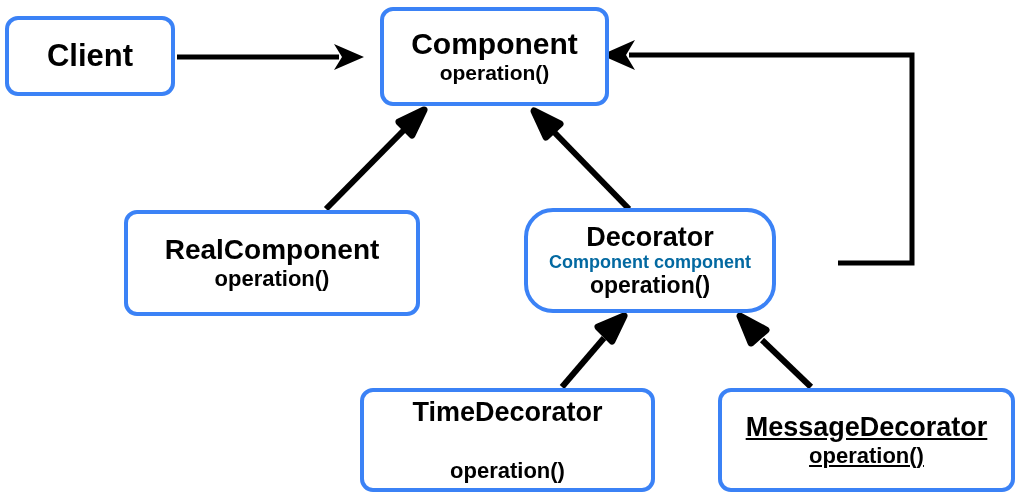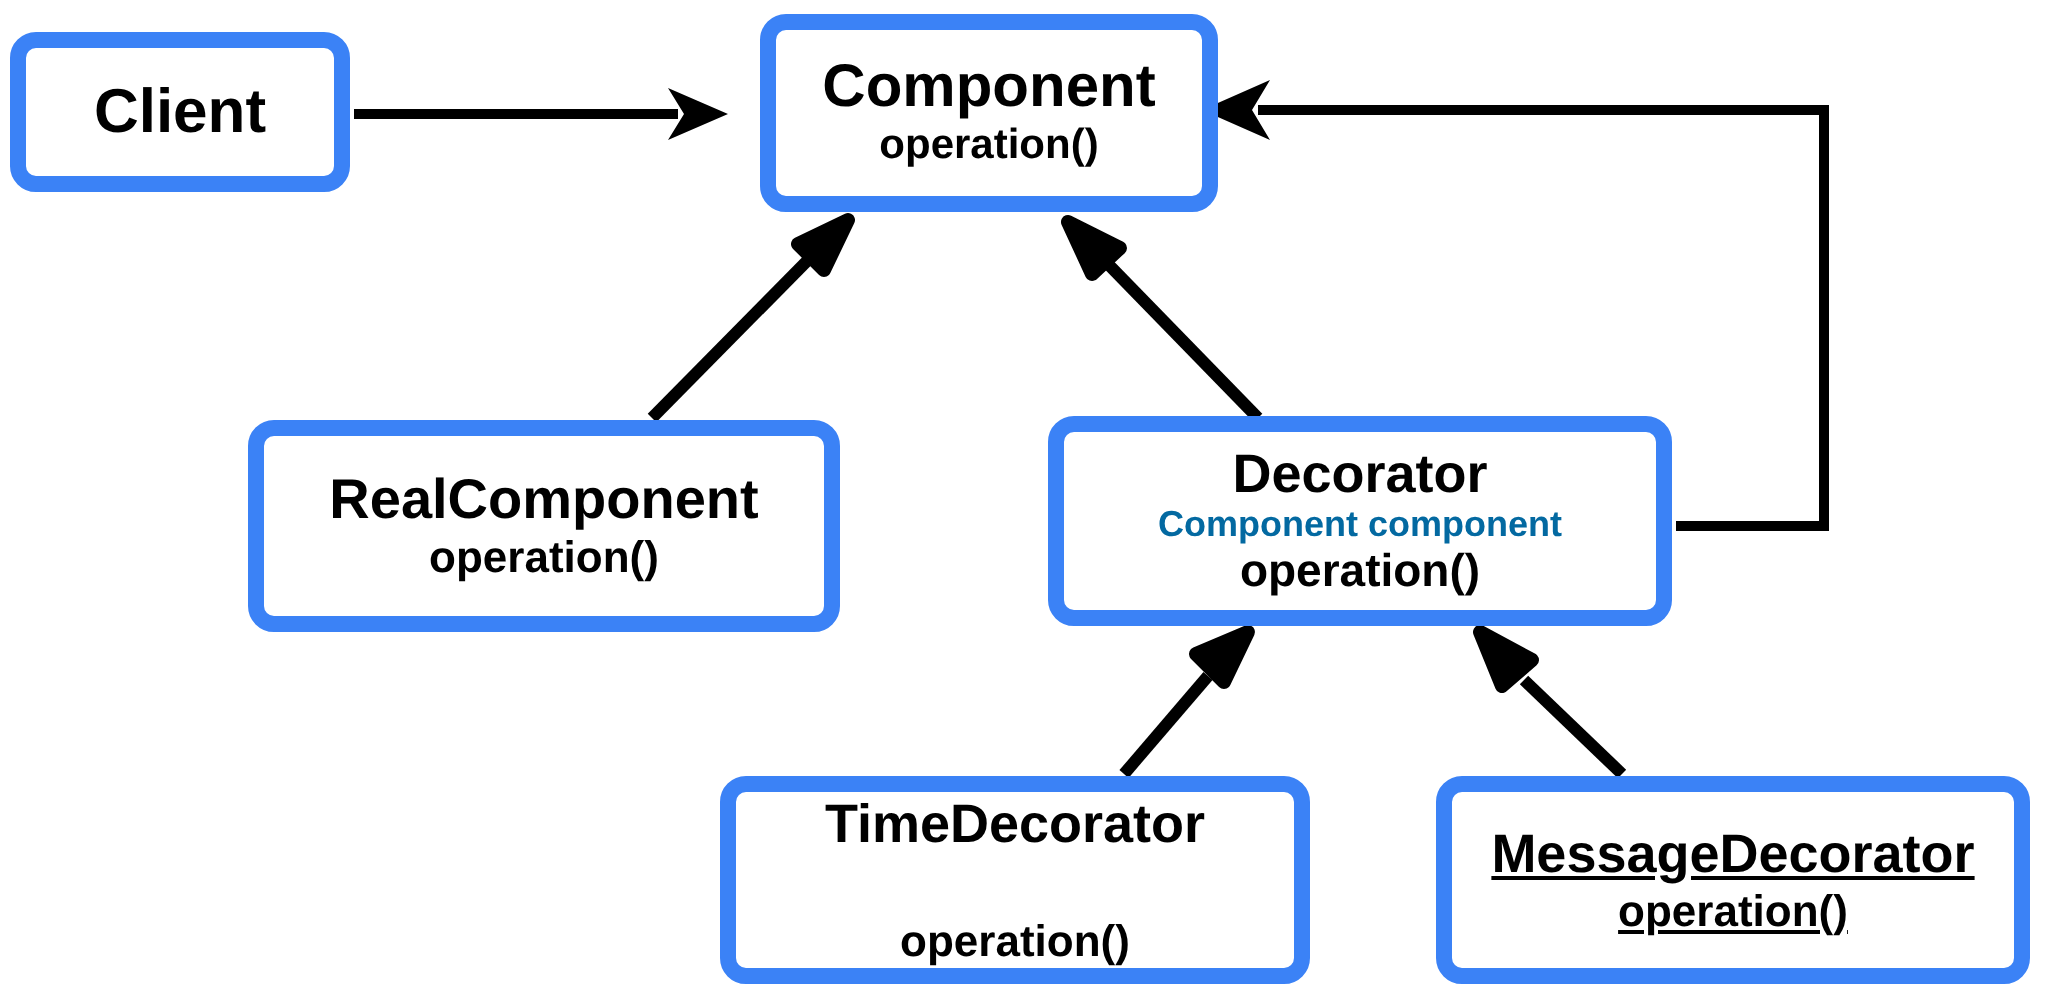--- a/index.html
+++ b/index.html
@@ -21,21 +21,21 @@
     left: 0;
     top: 0;
     width: 1024px;
     height: 500px;
     pointer-events: none;
   }
   .uml-box {
     position: absolute;
     box-sizing: border-box;
     background: #ffffff;
-    border: 8px solid #3b82f6;
+    border: 4px solid #3b82f6;
     border-radius: 13px;
     display: flex;
     flex-direction: column;
     align-items: center;
     justify-content: center;
     z-index: 5;
     line-height: 1.08;
   }
   .cls-name {
     font-weight: bold;
@@ -53,21 +53,21 @@
     font-weight: bold;
     color: #000000;
     white-space: nowrap;
     text-align: left;
   }
 
   
   #box-client        { left: 5px;   top: 16px;  width: 170px; height: 80px;  }
   #box-component     { left: 380px; top: 7px;   width: 229px; height: 99px;  }
   #box-realcomponent { left: 124px; top: 210px; width: 296px; height: 106px; }
-  #box-decorator     { left: 524px; top: 208px; width: 312px; height: 105px; }
+  #box-decorator     { left: 524px; top: 208px; width: 252px; height: 105px; border-radius: 29px; }
   #box-timedecorator { left: 360px; top: 388px; width: 295px; height: 104px; gap: 30px; }
   #box-msgdecorator  { left: 718px; top: 388px; width: 297px; height: 104px; text-decoration: underline; }
 
   
   #box-client        .cls-name { font-size: 31px; }
   #box-component     .cls-name { font-size: 30px; }
   #box-component     .cls-op   { font-size: 21px; margin-top: 1px; }
   #box-realcomponent .cls-name { font-size: 28px; }
   #box-realcomponent .cls-op   { font-size: 22px; margin-top: 2px; }
   #box-decorator     .cls-name { font-size: 27px; }

